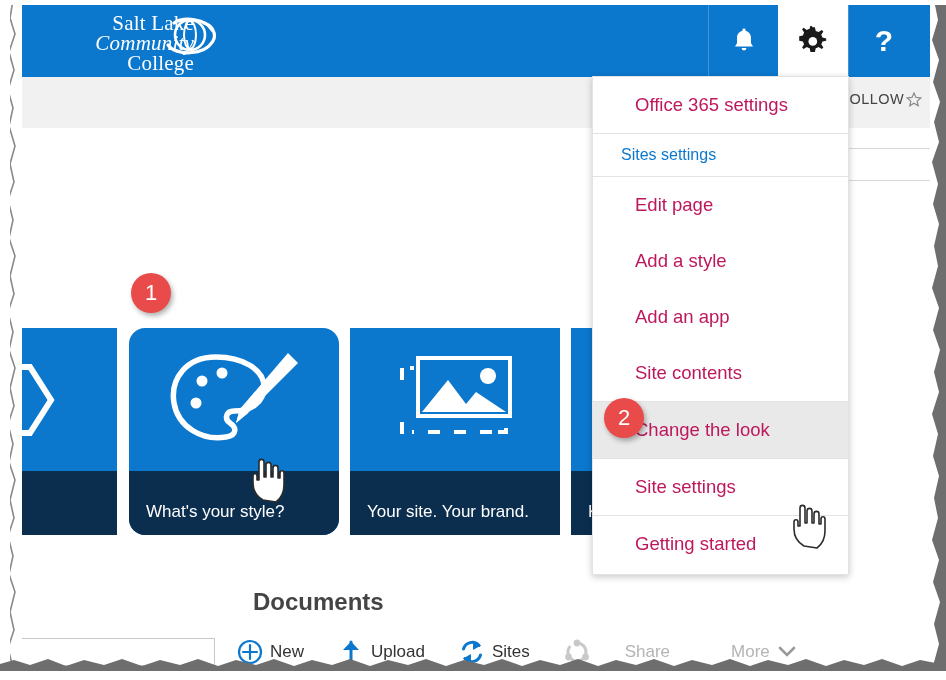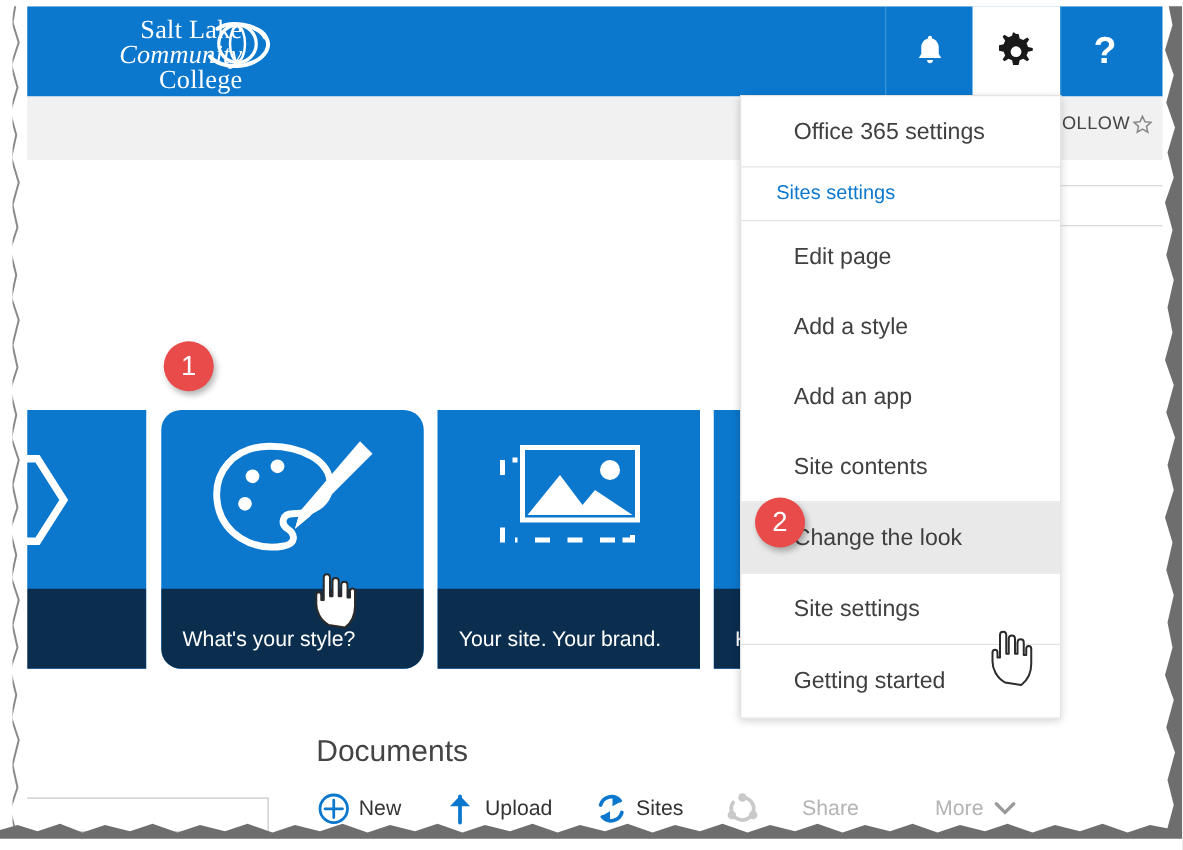--- a/index.html
+++ b/index.html
@@ -154,28 +154,29 @@
     white-space: nowrap;
   }
 
   
   .docs-title {
     position: absolute;
     left: 253px; top: 588px;
     font-size: 24px;
     color: #444444;
     z-index: 6;
+    font-weight: bold;
   }
   .docs-toolbar {
     position: absolute;
-    left: 253px; top: 628px;
+    left: 236px; top: 628px;
     height: 38px;
     z-index: 6;
     display: flex;
-    align-items: center;
+    align-items: flex-end;
   }
   .tb-item {
     display: flex;
     align-items: center;
     margin-right: 33px;
     cursor: pointer;
   }
   .tb-item.disabled { cursor: default; }
   .tb-ico {
     width: 28px; height: 28px;
@@ -204,21 +205,21 @@
     box-shadow: 0 2px 7px rgba(0,0,0,0.22);
     z-index: 120;
     padding-bottom: 2px;
   }
   .menu-item {
     height: 56px;
     display: flex;
     align-items: center;
     padding-left: 42px;
     font-size: 18.5px;
-    color: #404040;
+    color: #be185d;
     cursor: pointer;
     white-space: nowrap;
   }
   .menu-item.hl { background: #e9e9e9; }
   .menu-sep { height: 1px; background: #e3e3e3; margin: 0; }
   .menu-head {
     height: 42px;
     display: flex;
     align-items: center;
     padding-left: 28px;

